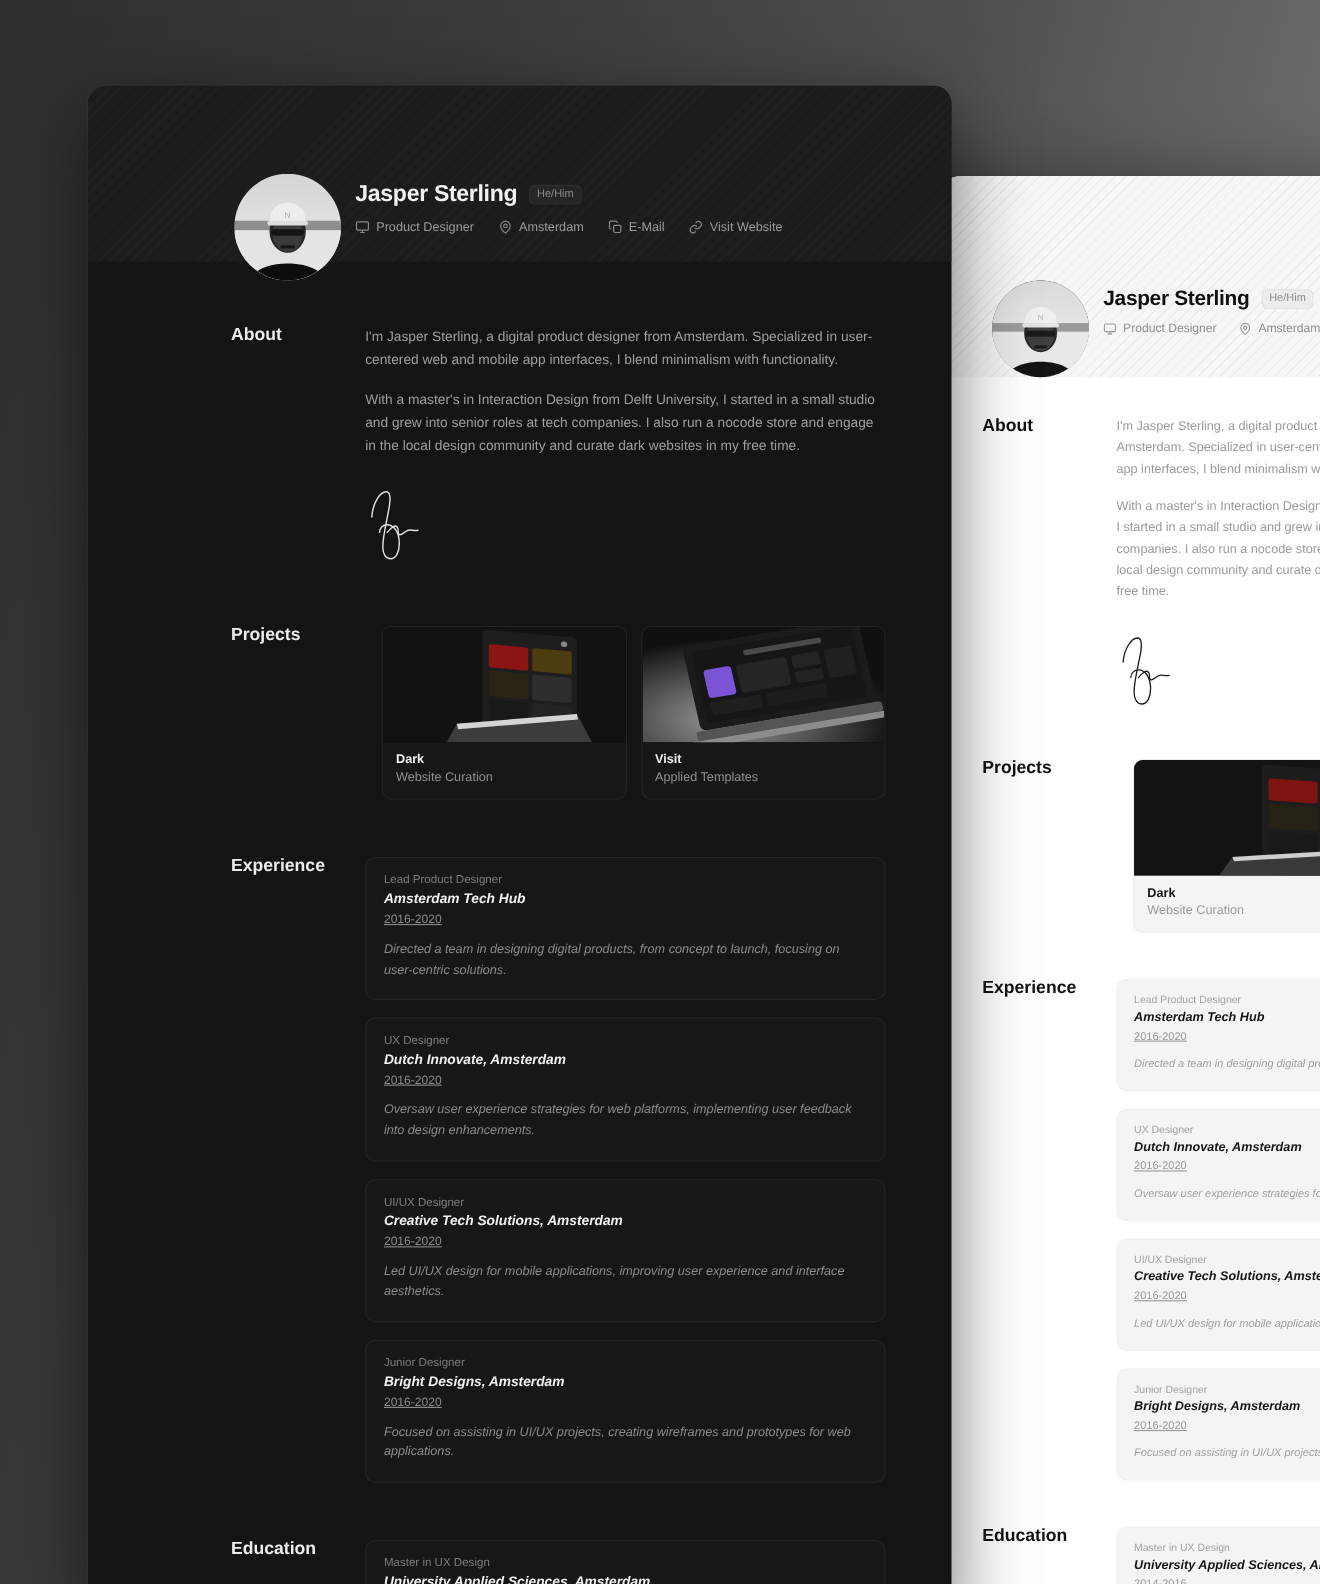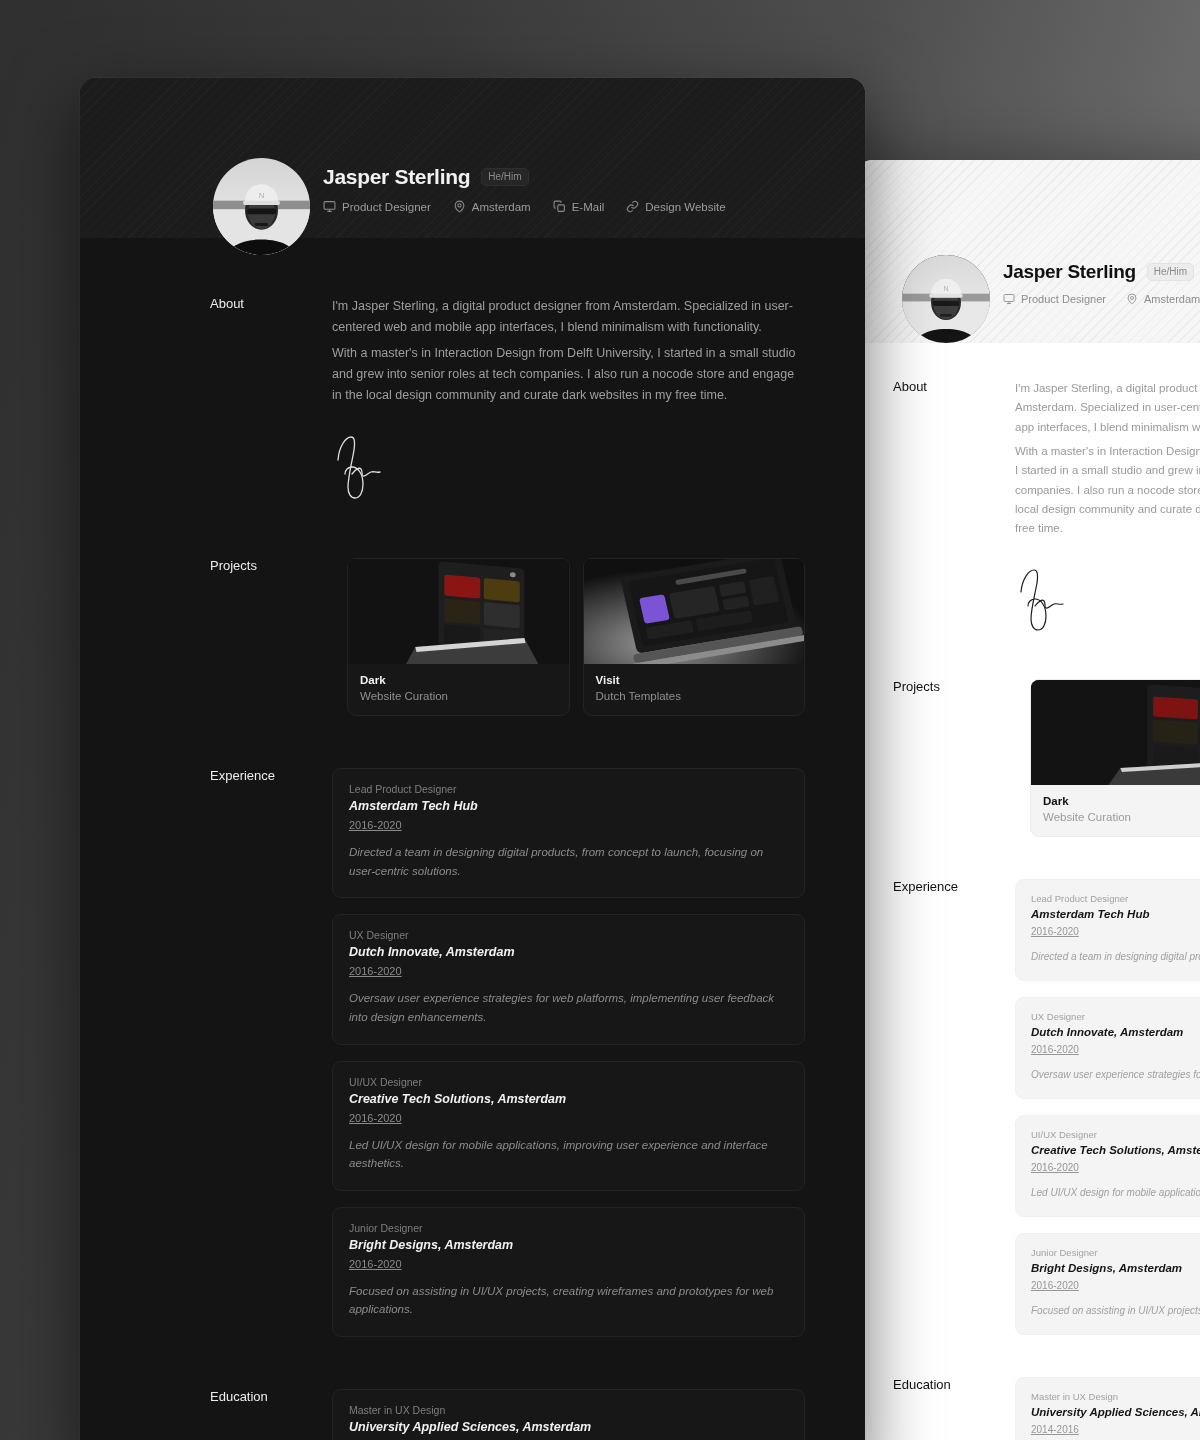--- a/index.html
+++ b/index.html
@@ -76,28 +76,28 @@
 
   
   .card-light .pname{ font-size:19px; color:#111; }
   .card-light .pronoun{ color:#8b8b8b; background:#ececec; border:1px solid #e2e2e2; }
   .card-light .meta-row{ gap:20px; margin-top:10px; }
   .card-light .meta-item{ font-size:11px; color:#8d8d8d; white-space:nowrap; }
   .card-light .meta-item svg{ stroke:#9a9a9a; }
 
   
   .section{ display:flex; }
-  .sec-label{ font-size:13px; font-weight:400; flex:none; }
+  .sec-label{ font-size:16px; font-weight:700; flex:none; }
   .card-dark .sec-label{ color:#ededed; width:122px; }
   .card-light .sec-label{ color:#111; width:122px; }
   .sec-content{ flex:1; }
 
   .card-dark .para{ font-size:12.5px; line-height:1.68; color:#9e9e9e; }
   .card-light .para{ font-size:11.5px; line-height:1.68; color:#9a9a9a; }
-  .para + .para{ margin-top:5px; }
+  .para + .para{ margin-top:15px; }
 
   .signature{ margin-top:26px; }
 
   
   .projects{ display:flex; gap:13px;padding-left:15px; }
   .proj-card{ border-radius:9px; overflow:hidden; flex:1; }
   .card-dark .proj-card{ background:#171717; border:1px solid #242424; }
   .card-light .proj-card{ background:#f4f4f4; border:1px solid #ececec; }
   .proj-img{ height:105px; position:relative; overflow:hidden; background:#0d0d0d; }
   .proj-meta{ padding:10px 12px 13px; }
@@ -335,21 +335,21 @@
             <rect x="9" y="9" width="12" height="12" rx="2"></rect>
               <path d="M5 15H4a2 2 0 01-2-2V4a2 2 0 012-2h9a2 2 0 012 2v1"></path>
           </svg>
           <span>E-Mail</span>
         </span>
         <span class="meta-item">
           <svg width="13" height="13" viewBox="0 0 24 24" fill="none" stroke-width="2">
             <path d="M10 13a5 5 0 007.5.5l3-3a5 5 0 00-7-7l-1.7 1.7"></path>
             <path d="M14 11a5 5 0 00-7.5-.5l-3 3a5 5 0 007 7l1.7-1.7"></path>
           </svg>
-          <span>Design Website</span>
+          <span>Visit Website</span>
         </span>
       </div>
     </div>
   </div>
 
   <div>
 
     <div class="section" style="padding:58px 60px 0 130px;">
       <div class="sec-label">About</div>
       <div class="sec-content">
@@ -417,21 +417,21 @@
                   <rect x="118" y="26" width="22" height="26" rx="2" fill="#202020"></rect>
                   <rect x="22" y="56" width="40" height="12" rx="2" fill="#1f1f1f"></rect>
                   <rect x="66" y="56" width="48" height="12" rx="2" fill="#1d1d1d"></rect>
                   <rect x="6" y="80" width="148" height="9" rx="3" fill="#555"></rect>
                   <rect x="0" y="89" width="160" height="6" rx="3" fill="#8c8c8c"></rect>
                 </g>
               </svg>
             </div>
             <div class="proj-meta">
               <div class="proj-title">Visit</div>
-              <div class="proj-sub">Dutch Templates</div>
+              <div class="proj-sub">Applied Templates</div>
             </div>
           </div>
 
         </div>
       </div>
     </div>
 
     <div class="sec-gap-dark"></div>
 
     <div class="section" style="padding:0 60px 0 130px;">

